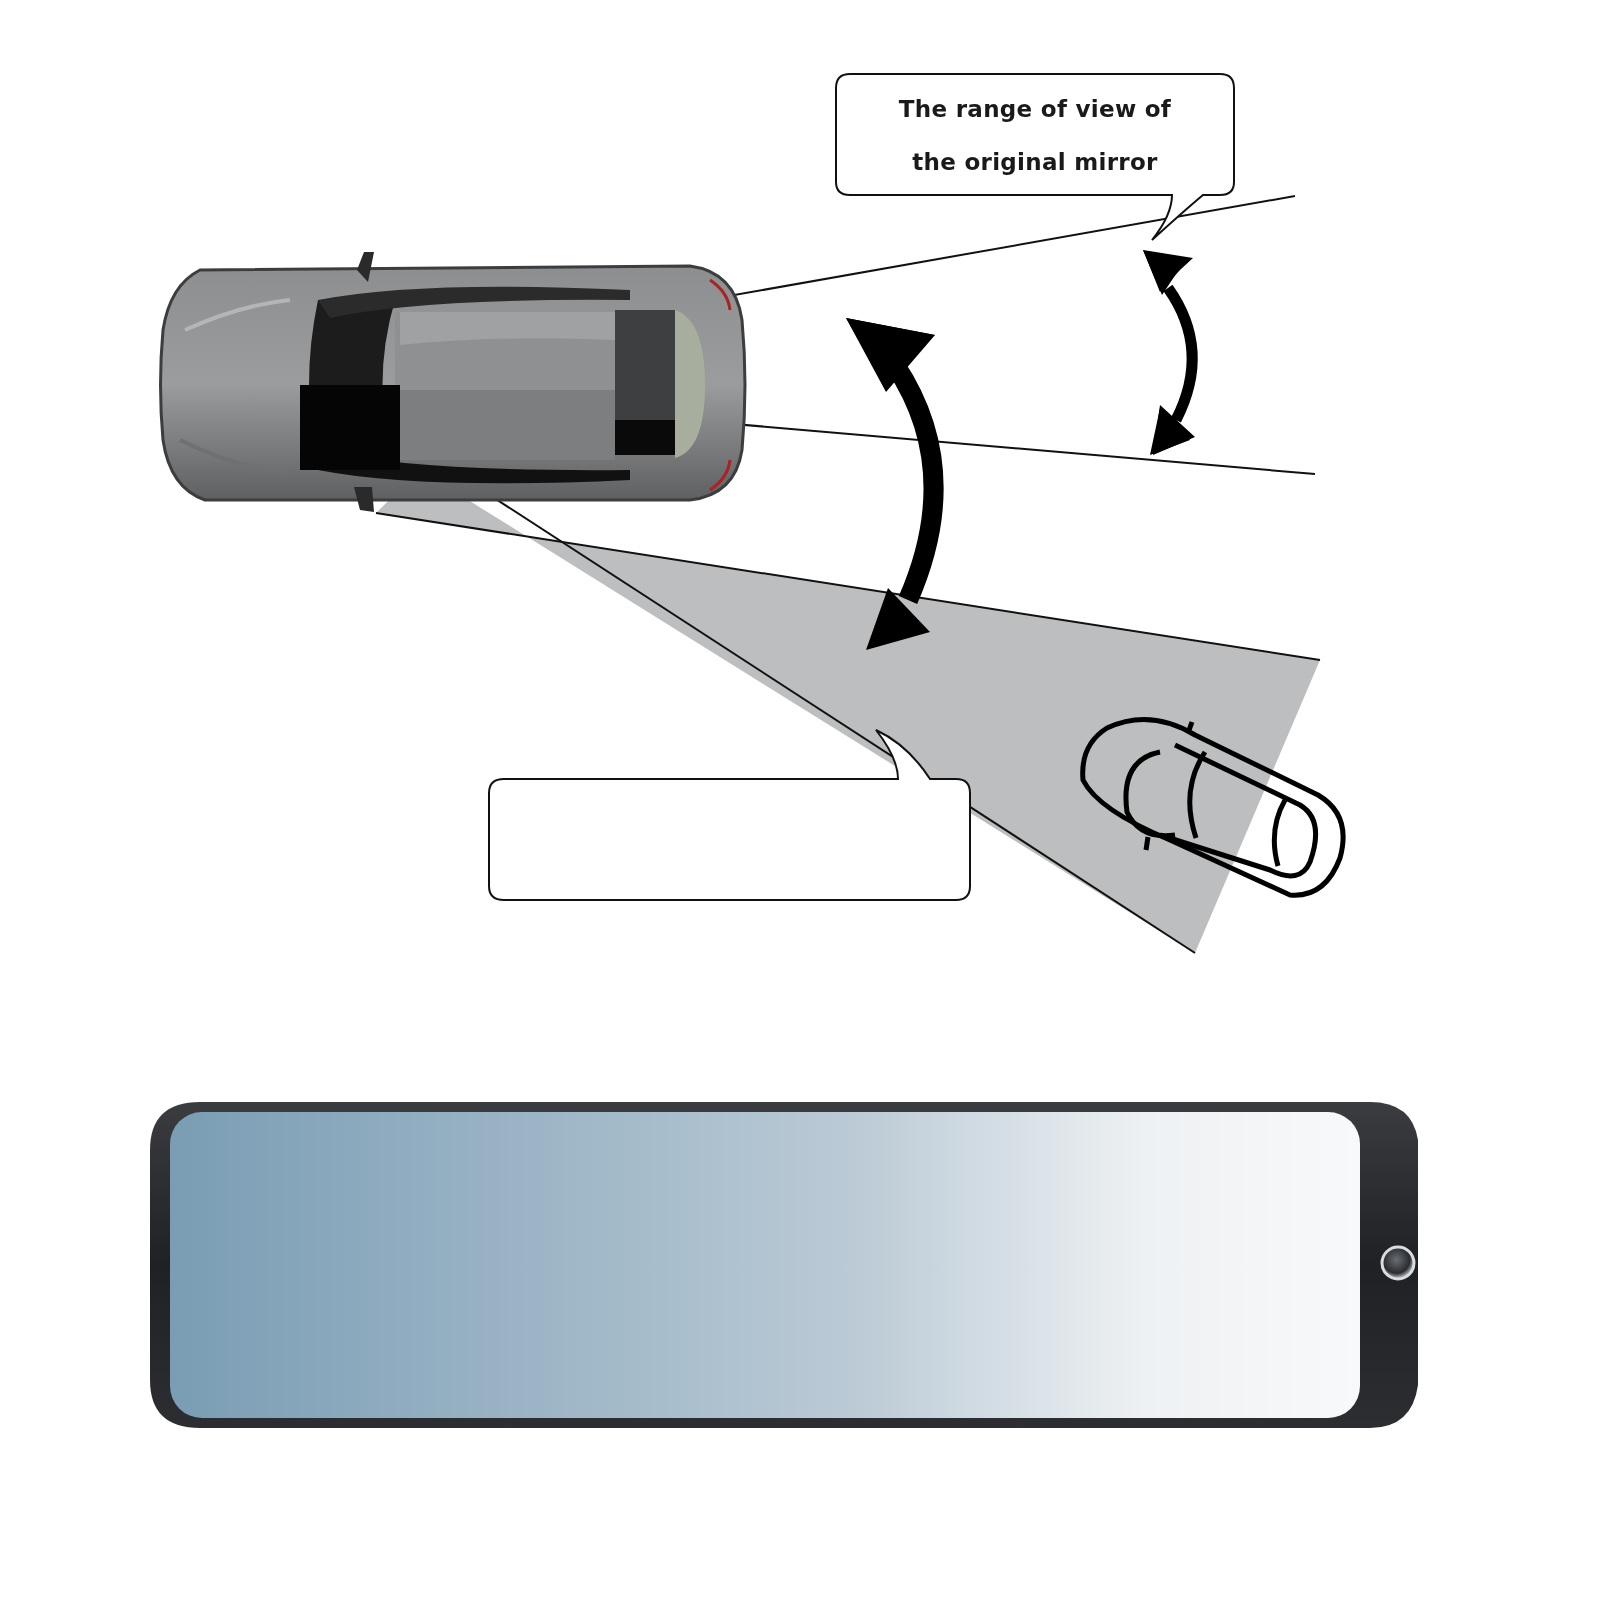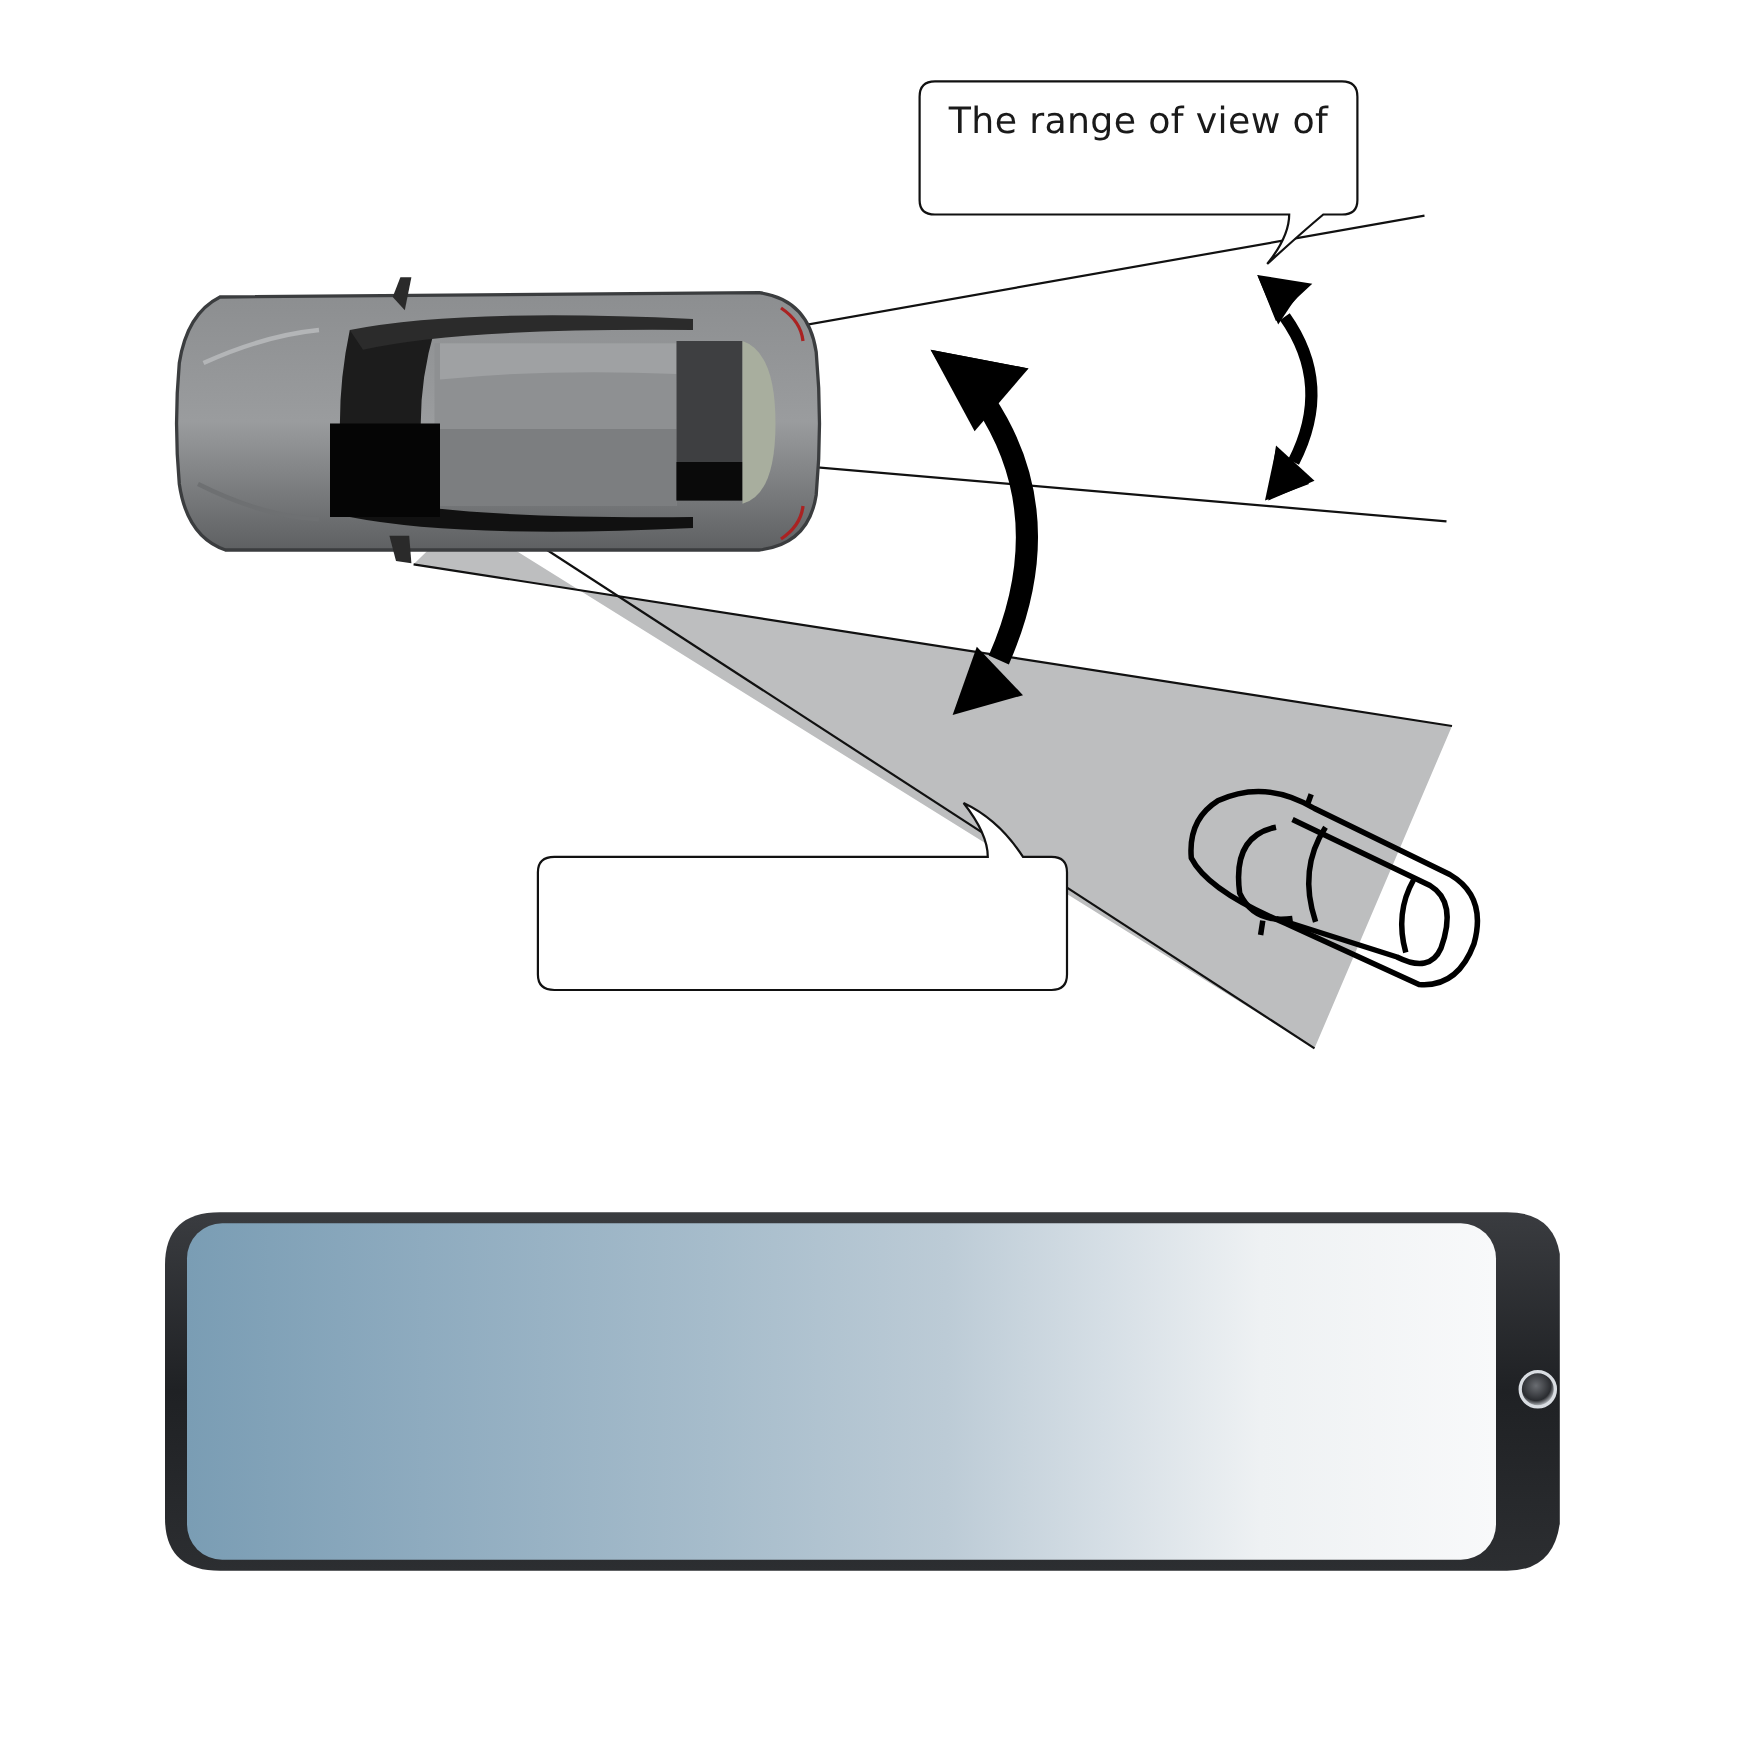--- a/index.html
+++ b/index.html
@@ -1,22 +1,22 @@
 <!DOCTYPE html>
 <html><head>
   <meta charset="utf-8">
   <style>
     html, body { margin: 0; padding: 0; background: #ffffff; }
     body { width: 1600px; height: 1600px; position: relative; overflow: hidden;
            font-family: "DejaVu Sans", "Liberation Sans", sans-serif; }
     .canvas { position: absolute; left: 0; top: 0; width: 1600px; height: 1600px; }
     .callout-text {
       position: absolute; text-align: center; color: #1a1a1a;
-      font-family: "DejaVu Sans", sans-serif; font-weight: 400;
-      font-size: 33px; line-height: 53px; letter-spacing: 0.3px;
+      font-family: "DejaVu Sans", sans-serif; font-weight: 700;
+      font-size: 23px; line-height: 53px; letter-spacing: 0.3px;
     }
     #callout-original-text { left: 860px; top: 83px; width: 350px; }
     #callout-new-text { left: 505px; top: 795px; width: 470px; }
   </style>
 </head>
 <body>
 
 <div class="canvas">
 <svg width="1600" height="1600" viewBox="0 0 1600 1600" xmlns="http://www.w3.org/2000/svg">
   <defs>
@@ -125,15 +125,16 @@
   <g>
     <path d="M200,1102 L1370,1102 Q1412,1102 1418,1140 L1418,1385 Q1412,1428 1370,1428 L200,1428
              Q150,1428 150,1380 L150,1150 Q150,1102 200,1102 Z" fill="url(#frameGrad)"></path>
     <rect x="170" y="1112" width="1190" height="306" rx="32" ry="32" fill="url(#mirrorGlass)"></rect>
     <circle cx="1398" cy="1263" r="16" fill="url(#knobGrad)" stroke="#d9dde2" stroke-width="3"></circle>
   </g>
 </svg>
 
 <div id="callout-original-text" class="callout-text">
   <div>The range of view of</div>
+  <div>the original mirror</div>
 </div>
 
 </div>
 
 </body></html>

